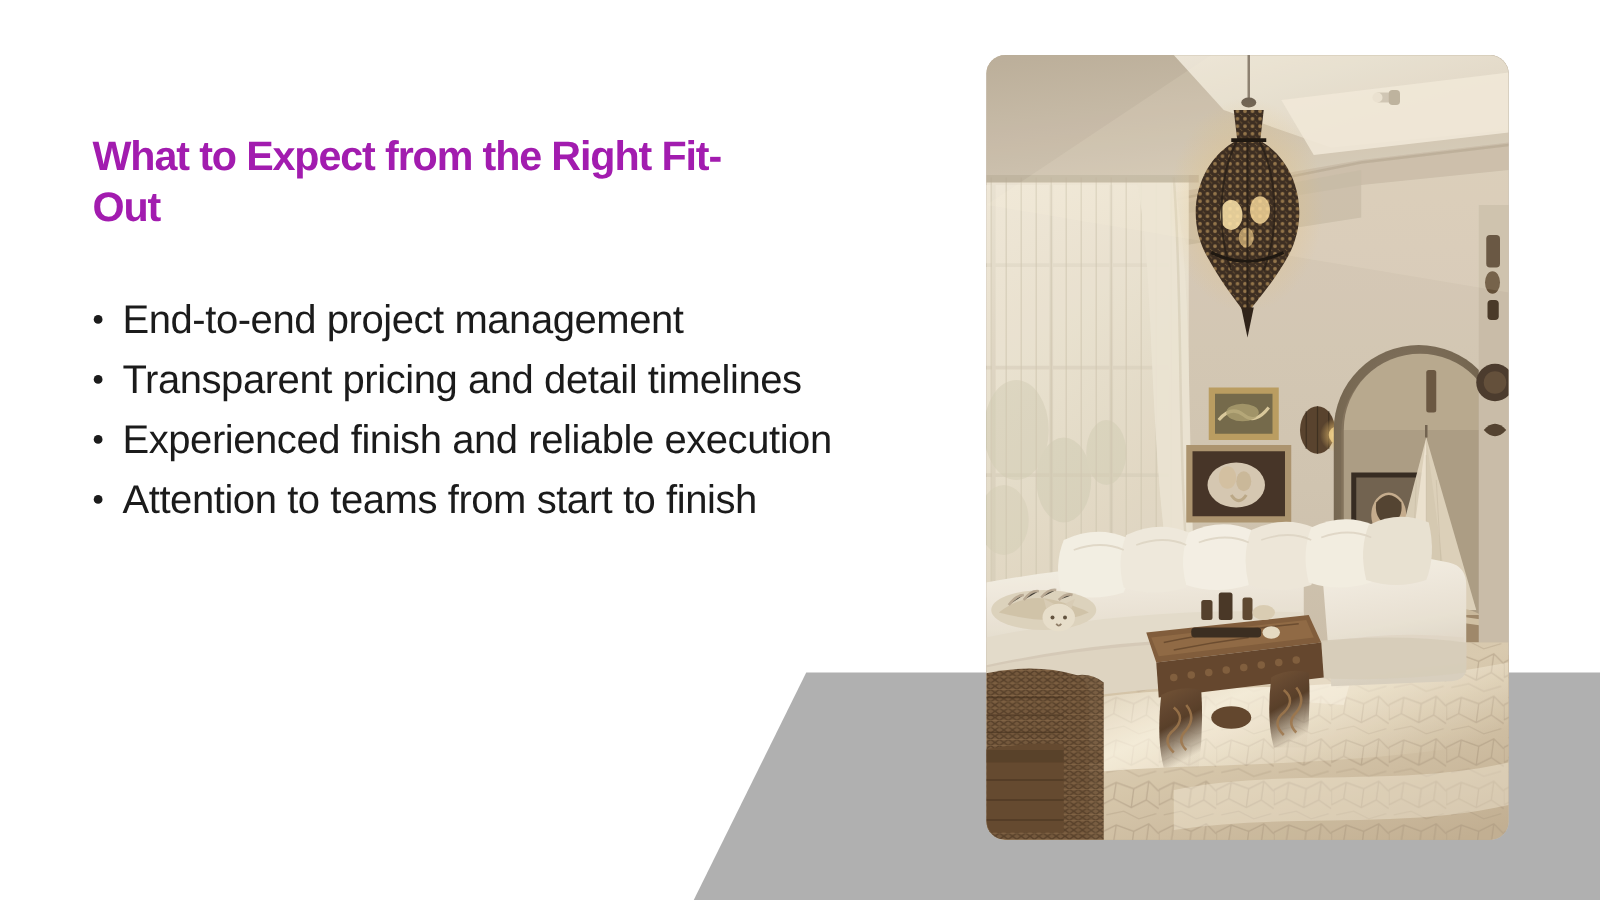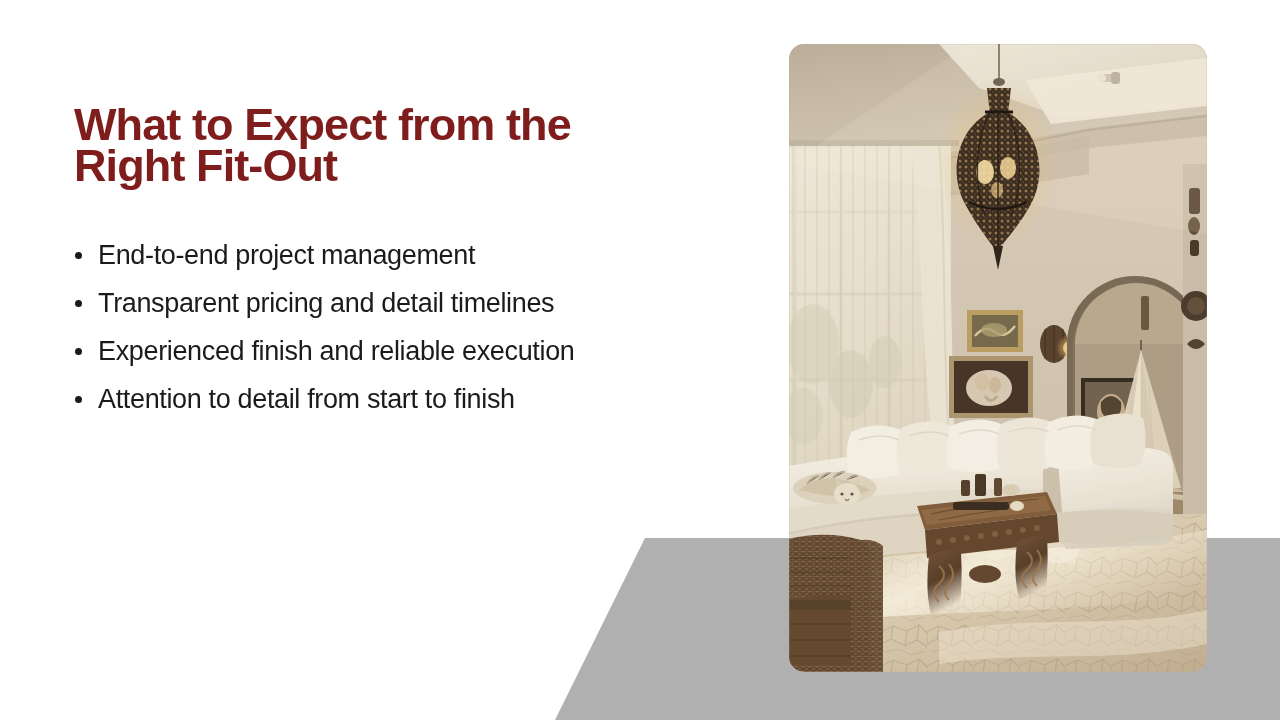--- a/index.html
+++ b/index.html
@@ -36,43 +36,43 @@
   .text-col {
     position: absolute;
     left: 74px;
     top: 104px;
     width: 660px;
   }
   .slide-title {
     margin: 0;
     font-family: "Liberation Sans", sans-serif;
     font-weight: 700;
-    font-size: 45px;
+    font-size: 33px;
     line-height: 41px;
     letter-spacing: -0.9px;
-    color: #7f1d1d;
+    color: #a21caf;
     max-width: 540px;
     -webkit-font-smoothing: antialiased;
   }
   .bullet-list {
     list-style: none;
     margin: 0;
     padding: 0;
     position: absolute;
     top: 138px;
     left: 1px;
     width: 700px;
   }
   .bullet-item {
     position: relative;
     padding-left: 23px;
     margin: 0 0 21px 0;
     font-family: "Liberation Sans", sans-serif;
     font-weight: 400;
-    font-size: 27px;
+    font-size: 32px;
     line-height: 27px;
     letter-spacing: -0.35px;
     color: #1b1b1b;
     white-space: nowrap;
   }
   .bullet-item:last-child { margin-bottom: 0; }
   .bullet-item .dot {
     position: absolute;
     left: 0;
     top: 10px;
@@ -115,21 +115,21 @@
       <li class="bullet-item">
         <span class="dot"></span>
         <span>Transparent pricing and detail timelines</span>
       </li>
       <li class="bullet-item">
         <span class="dot"></span>
         <span>Experienced finish and reliable execution</span>
       </li>
       <li class="bullet-item">
         <span class="dot"></span>
-        <span>Attention to detail from start to finish</span>
+        <span>Attention to teams from start to finish</span>
       </li>
     </ul>
   </div>
 
   <div class="photo-panel">
     <svg viewBox="0 0 418 628" preserveAspectRatio="xMidYMid slice" role="img">
       <defs>
         <linearGradient id="gWallTop" x1="0" y1="0" x2="0.4" y2="1">
           <stop offset="0" stop-color="#b9ad9b"></stop>
           <stop offset="1" stop-color="#d2c8b9"></stop>

